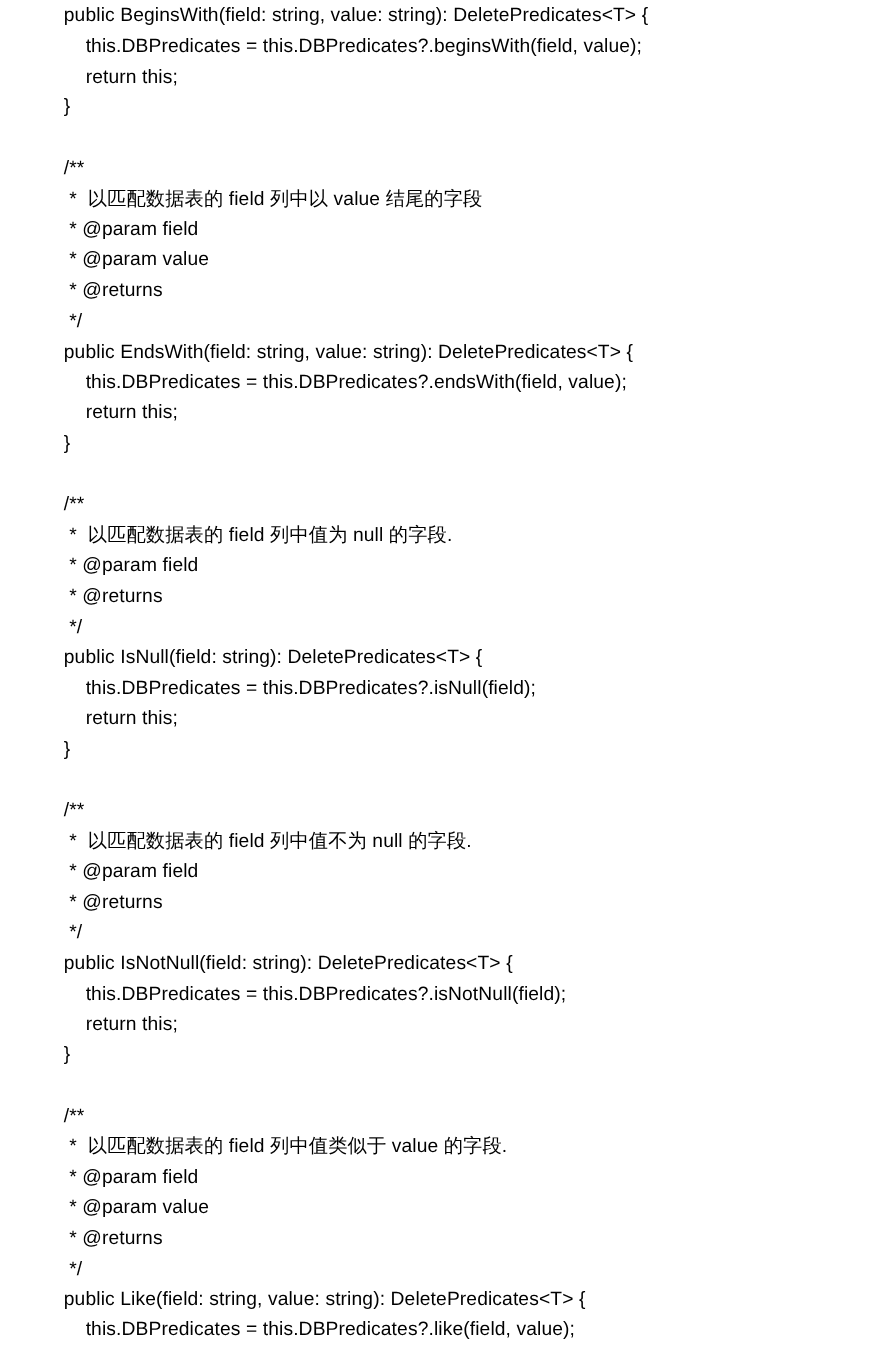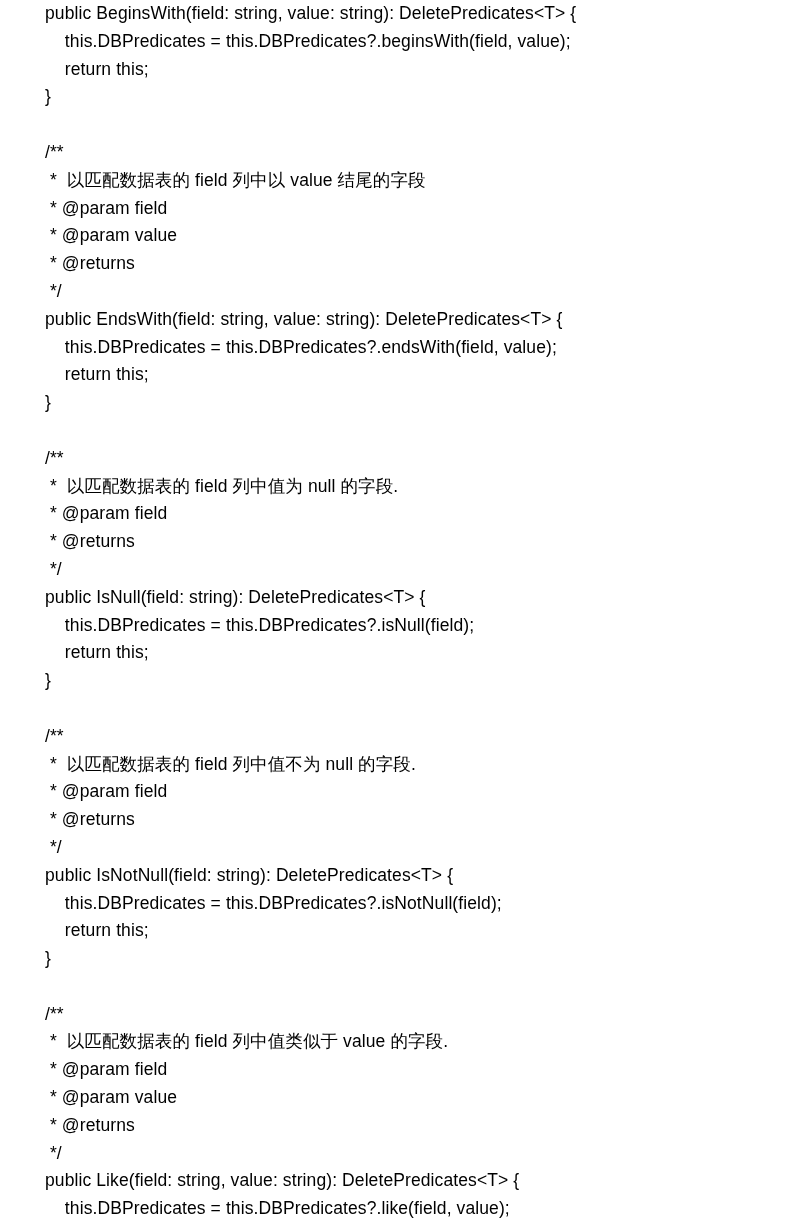--- a/index.html
+++ b/index.html
@@ -4,20 +4,21 @@
 <style>
   html, body {
     margin: 0;
     padding: 0;
   }
   .page {
     width: 713px;
     height: 1224px;
     overflow: hidden;
     box-sizing: border-box;
+    padding-left: 13px;
   }
   .code {
     margin: 0;
     padding: 0 0 0 45px;
     font-family: "Liberation Sans", "DejaVu Sans", sans-serif;
     font-size: 17.5px;
     line-height: 27.8px;
     font-weight: 400;
     white-space: pre;
     letter-spacing: 0.1px;

